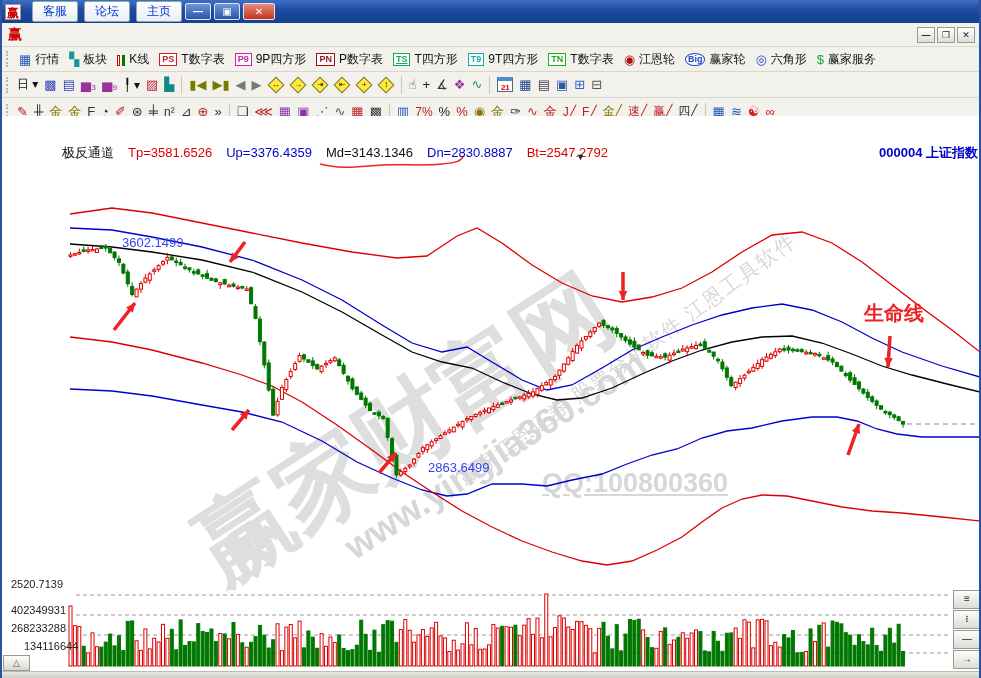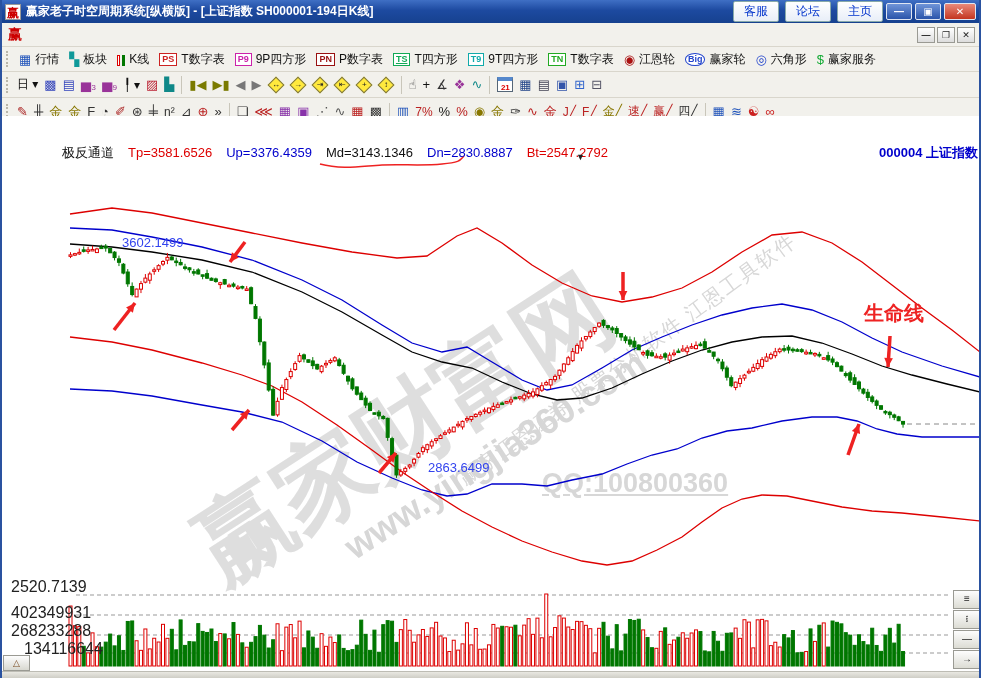--- a/index.html
+++ b/index.html
@@ -42,34 +42,33 @@
   #chart-region{position:absolute;left:0;top:116px;width:981px;height:555px;background:#fff;}
   #chart-svg{position:absolute;left:0;top:0;z-index:2;pointer-events:none;}
   .wm{position:absolute;z-index:1;color:#d7d7d7;font-weight:bold;white-space:nowrap;}
   .olay{position:absolute;z-index:3;white-space:nowrap;}
   #ind-row{left:60px;top:28px;font-size:13px;}
   #ind-row span{margin-right:14px;}
   #symbol-label{right:5px;top:28px;color:#0000cc;font-size:13px;font-weight:bold;}
   #caret{left:574px;top:36px;font-size:9px;color:#222;}
   .bluelab{color:#3344ee;font-size:13px;}
   .redanno{color:#ee2222;font-size:20px;font-weight:bold;}
-  .blklab{color:#222;font-size:16px;text-align:right;}
+  .blklab{color:#222;font-size:11px;text-align:right;}
   
   .vbtn{position:absolute;left:951px;width:28px;height:19px;z-index:3;background:linear-gradient(#fdfdfd,#dcdcd4);border:1px solid #9a9a93;font-size:10px;line-height:16px;text-align:center;color:#222;}
   #tri-btn{position:absolute;left:1px;top:539px;width:27px;height:16px;z-index:3;background:linear-gradient(#fdfdfd,#d8d8d0);border:1px solid #9a9a93;font-size:9px;color:#7a4a20;text-align:center;line-height:14px;}
   #statusbar{position:absolute;left:0;bottom:0;width:100%;height:7px;background:linear-gradient(#e9e8e2,#cfcec6);border-top:1px solid #bdbcb4;z-index:4;}
 </style>
 </head>
 <body>
 
 <div id="app">
 
   <div id="titlebar">
     <div class="tlogo">赢</div>
-    <div id="title-text">赢家老子时空周期系统[纵横版] - [上证指数  SH000001-194日K线]</div>
     <div class="tlink">客服</div>
     <div class="tlink">论坛</div>
     <div class="tlink">主页</div>
     <div class="wbtn">—</div>
     <div class="wbtn">▣</div>
     <div class="wbtn close">✕</div>
   </div>
 
   <div id="menubar">
     <span class="mlogo">赢</span>

